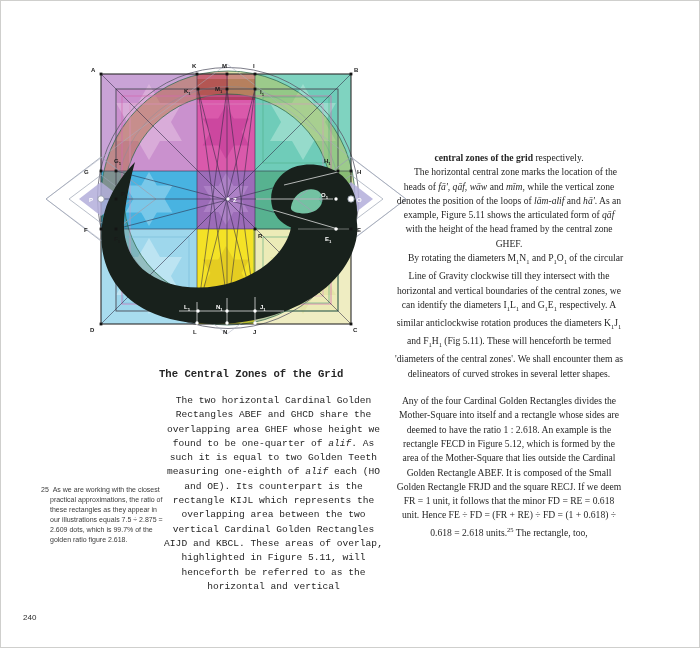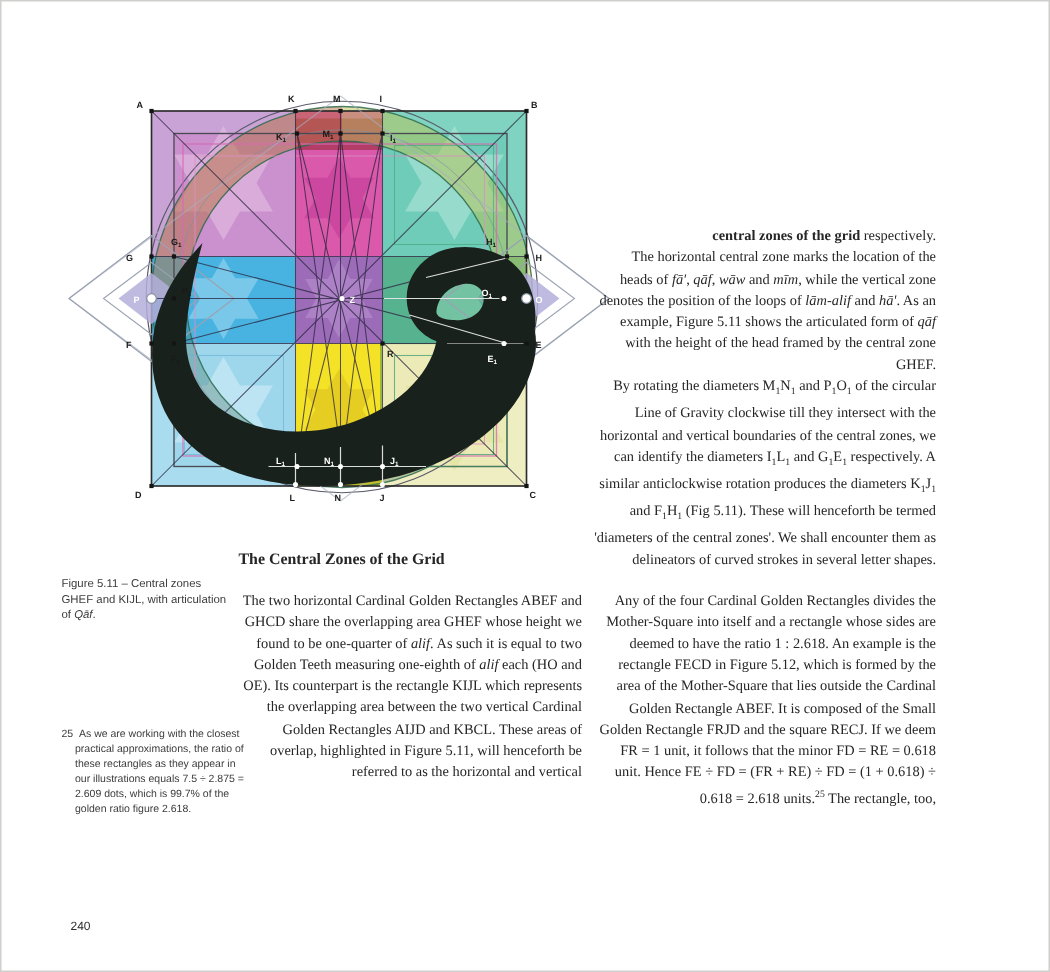--- a/index.html
+++ b/index.html
@@ -9,29 +9,29 @@
   .abs{position:absolute;}
   
   #diagram{left:28px;top:48px;width:404px;height:302px;}
   
   .caption{left:40px;top:383px;width:116px;font-family:"Liberation Sans","DejaVu Sans",sans-serif;
            font-size:7.6px;line-height:10.6px;color:#3c3c3c;}
   .footnote{left:40px;top:484px;width:122px;font-family:"Liberation Sans","DejaVu Sans",sans-serif;
             font-size:7px;line-height:10px;color:#3c3c3c;}
   .footnote .fn-body{display:block;padding-left:9px;text-indent:-9px;}
   .col{position:absolute;}
-  .col-mid{left:158px;top:366px;width:229px;}
+  .col-mid{left:158px;top:366px;width:229px;font-family:Liberation Mono, monospace;}
   .col-right{left:393px;top:150px;width:230px;}
   .heading{font-size:10.6px;font-weight:bold;line-height:14px;margin:0 0 13px 0;}
-  .para{font-size:9.6px;line-height:14.3px;margin:0;text-align:right;}
+  .para{font-size:9.6px;line-height:14.3px;margin:0;text-align:center;}
   .para.indent{text-indent:13px;}
   .lead b{font-weight:bold;}
   .gap{height:13px;}
   .pagenum{left:22px;top:612px;font-family:"Liberation Sans","DejaVu Sans",sans-serif;
-           font-size:8px;font-weight:normal;color:#2b2b2b;margin-left:24px;}
+           font-size:8px;font-weight:normal;color:#2b2b2b;}
   sub{font-size:6.5px;}
   sup{font-size:6.5px;}
   svg text{font-family:"Liberation Sans","DejaVu Sans",sans-serif;font-weight:bold;}
 </style>
 </head>
 <body>
 
 <div id="page">
 
   <svg id="diagram" class="abs" viewBox="28 48 404 302" width="404" height="302">
@@ -220,21 +220,20 @@
         <text x="320" y="196" fill="#ffffff" font-size="6">O<tspan dy="1.5" font-size="4.2">1</tspan></text>
         <text x="324" y="240" fill="#ffffff" font-size="6">E<tspan dy="1.5" font-size="4.2">1</tspan></text>
         <text x="183" y="308" fill="#ffffff" font-size="6">L<tspan dy="1.5" font-size="4.2">1</tspan></text>
         <text x="215" y="308" fill="#ffffff" font-size="6">N<tspan dy="1.5" font-size="4.2">1</tspan></text>
         <text x="259" y="308" fill="#ffffff" font-size="6">J<tspan dy="1.5" font-size="4.2">1</tspan></text>
         <text x="232" y="201" fill="#ffffff" font-size="6">Z</text>
         <text x="257" y="237" fill="#1a1a1a" font-size="6">R</text>
       </g>
   </svg>
 
-  <div class="abs caption">Figure 5.11 – Central zones GHEF and KIJL, with articulation of <i>Qāf</i>.</div>
 
   <div class="abs footnote">
     <span class="fn-body">25&nbsp;&nbsp;As we are working with the closest practical approximations, the ratio of these rectangles as they appear in our illustrations equals 7.5 ÷ 2.875 = 2.609 dots, which is 99.7% of the golden ratio figure 2.618.</span>
   </div>
 
   <div class="col col-mid">
     <p class="heading">The Central Zones of the Grid</p>
     <p class="para">The two horizontal Cardinal Golden Rectangles ABEF and GHCD share the overlapping area GHEF whose height we found to be one-quarter of <i>alif</i>. As such it is equal to two Golden Teeth measuring one-eighth of <i>alif</i> each (HO and OE). Its counterpart is the rectangle KIJL which represents the overlapping area between the two vertical Cardinal Golden Rectangles AIJD and KBCL. These areas of overlap, highlighted in Figure 5.11, will henceforth be referred to as the horizontal and vertical</p>
   </div>
 

